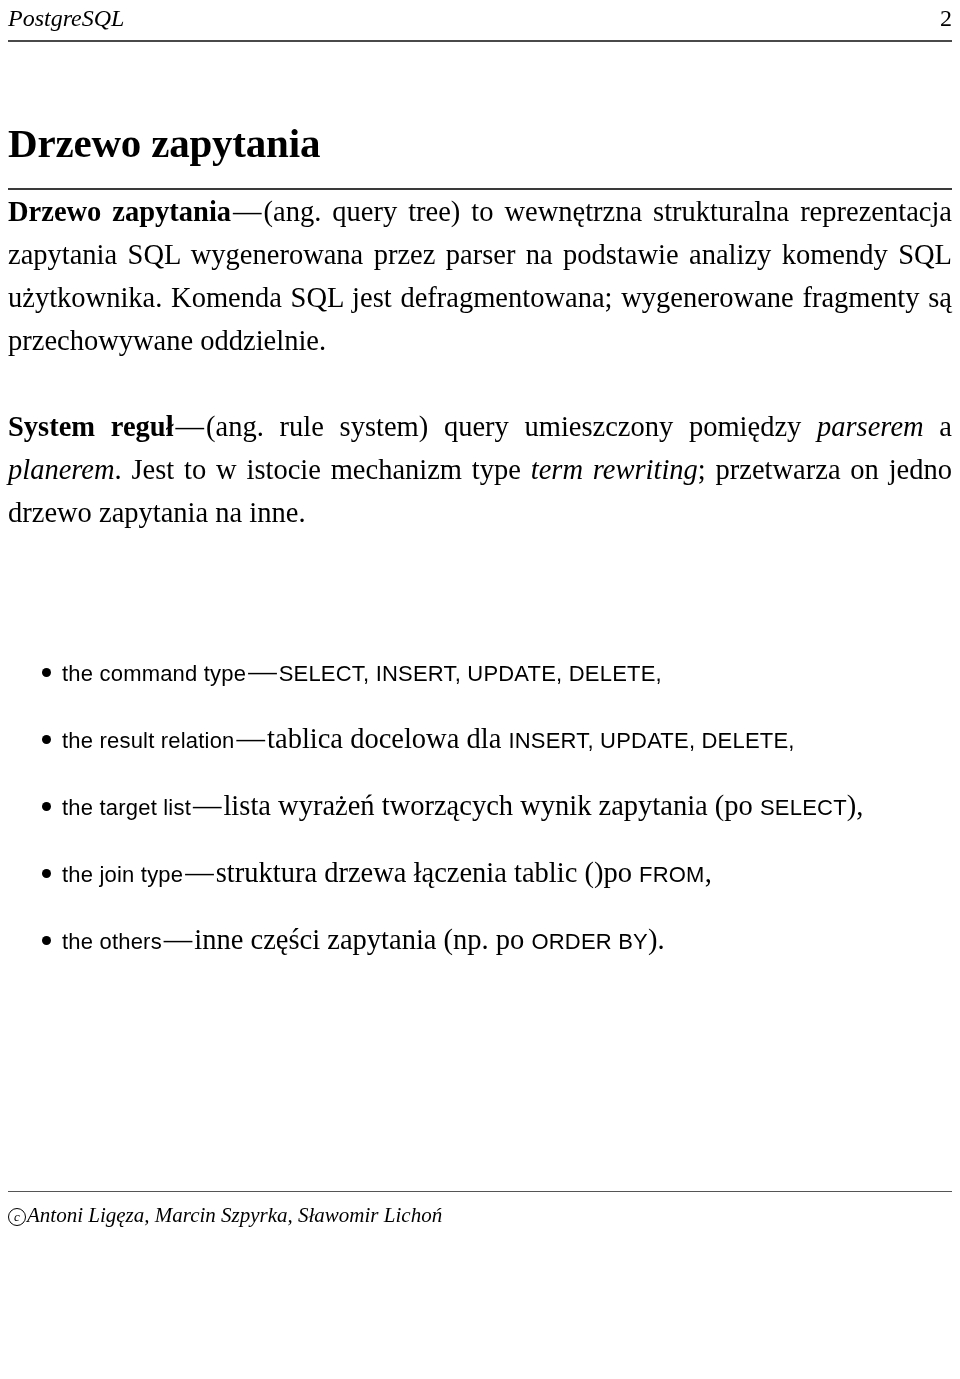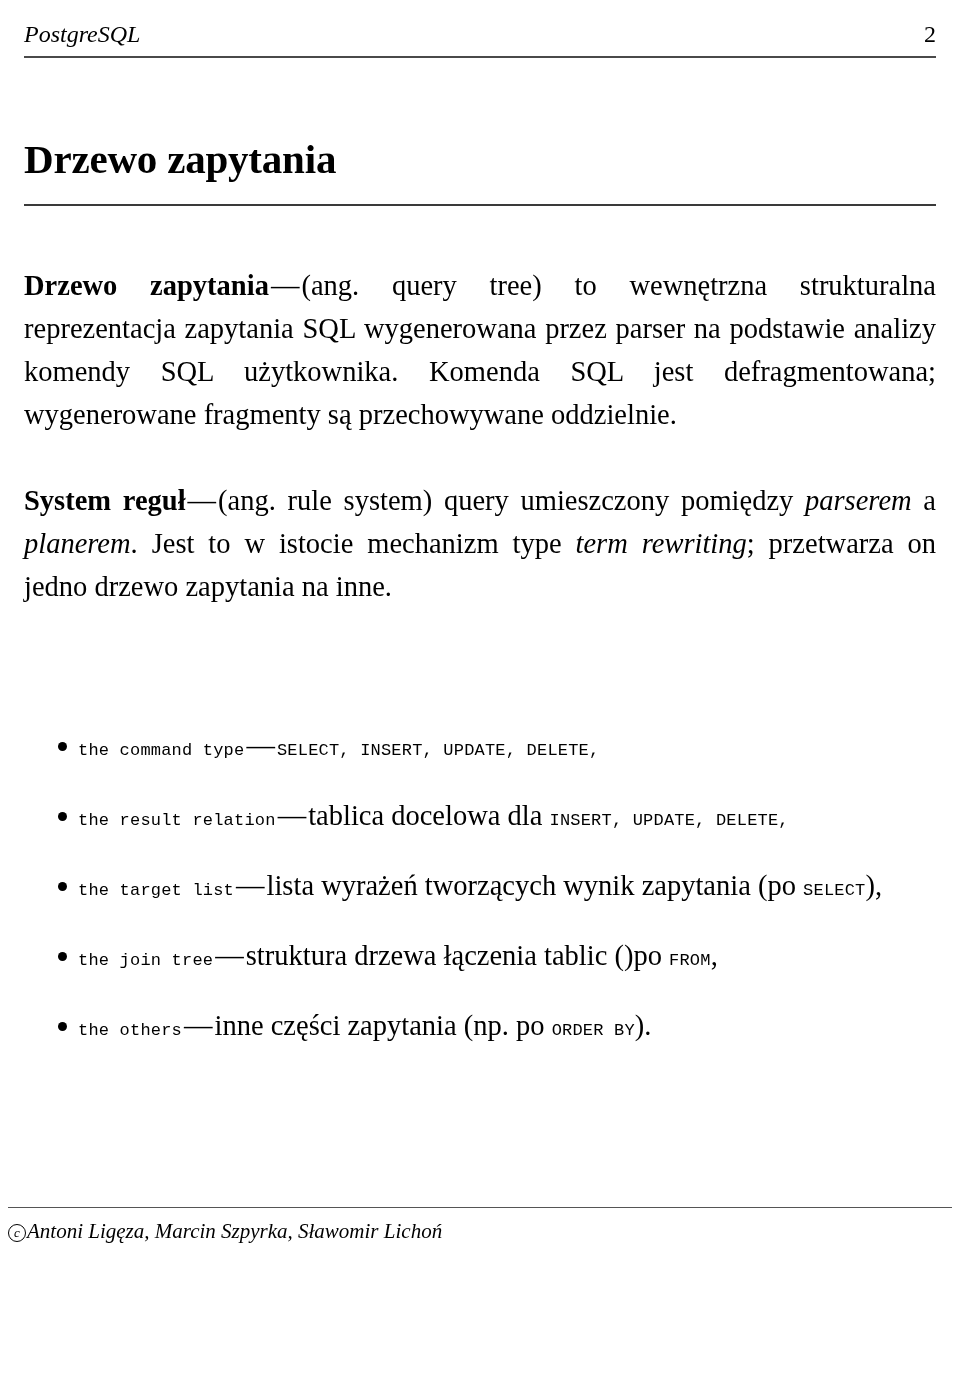--- a/index.html
+++ b/index.html
@@ -11,25 +11,25 @@
     width: 960px;
     height: 1379px;
     position: relative;
     font-family: "Liberation Serif", "DejaVu Serif", serif;
     color: #000000;
     overflow: hidden;
   }
 
   .page {
     position: absolute;
-    left: 0; top: 16px;
+    left: 0; top: 0;
     width: 960px;
     height: 1236px;
     box-sizing: border-box;
-    padding: 0 24px;
+    padding: 0 8px;
   }
 
   
   .header {
     display: flex;
     align-items: baseline;
     justify-content: space-between;
     padding-top: 4px;
     height: 34px;
   }
@@ -62,38 +62,37 @@
     line-height: 46px;
     letter-spacing: -0.2px;
   }
   .rule-title {
     margin-top: 22px;
     border-top: 2px solid #3a3a3a;
   }
 
   
   .body {
-    margin-top: 58px;
     font-size: 28.5px;
     line-height: 43px;
   }
   p.para {
     margin: 0 0 0 0;
     text-align: justify;
     text-justify: inter-word;
   }
   .gap-para { height: 43px; }
   .gap-small { height: 30px; }
 
   b, .b { font-weight: bold; }
   i, .i { }
 
   .mono {
-    font-family: Liberation Mono, monospace;
-    font-size: 17px;
+    font-family: Liberation Sans, sans-serif;
+    font-size: 22px;
     letter-spacing: 0.2px;
   }
 
   
   ul.bullets {
     list-style: none;
     margin: 0;
     padding: 0;
   }
   ul.bullets > li {
@@ -185,21 +184,21 @@
       <li>
         <span class="bullet-dot"></span><span class="mono">the result relation</span><span class="dash">—</span><span>tablica docelowa dla </span><span class="mono">INSERT, UPDATE, DELETE,</span>
       </li>
 
       <li>
         <span class="bullet-dot"></span><span class="mono">the target list</span><span class="dash">—</span><span>lista wyrażeń tworzących wynik zapytania (po </span><span class="mono">SELECT</span><span>),</span>
       </li>
 
 
       <li>
-        <span class="bullet-dot"></span><span class="mono">the join tree</span><span class="dash">—</span><span>struktura drzewa łączenia tablic ()po </span><span class="mono">FROM</span><span>,</span>
+        <span class="bullet-dot"></span><span class="mono">the join type</span><span class="dash">—</span><span>struktura drzewa łączenia tablic ()po </span><span class="mono">FROM</span><span>,</span>
       </li>
 
       <li>
         <span class="bullet-dot"></span><span class="mono">the others</span><span class="dash">—</span><span>inne części zapytania (np. po </span><span class="mono">ORDER BY</span><span>).</span>
       </li>
 
     </ul>
 
   </div>
 

